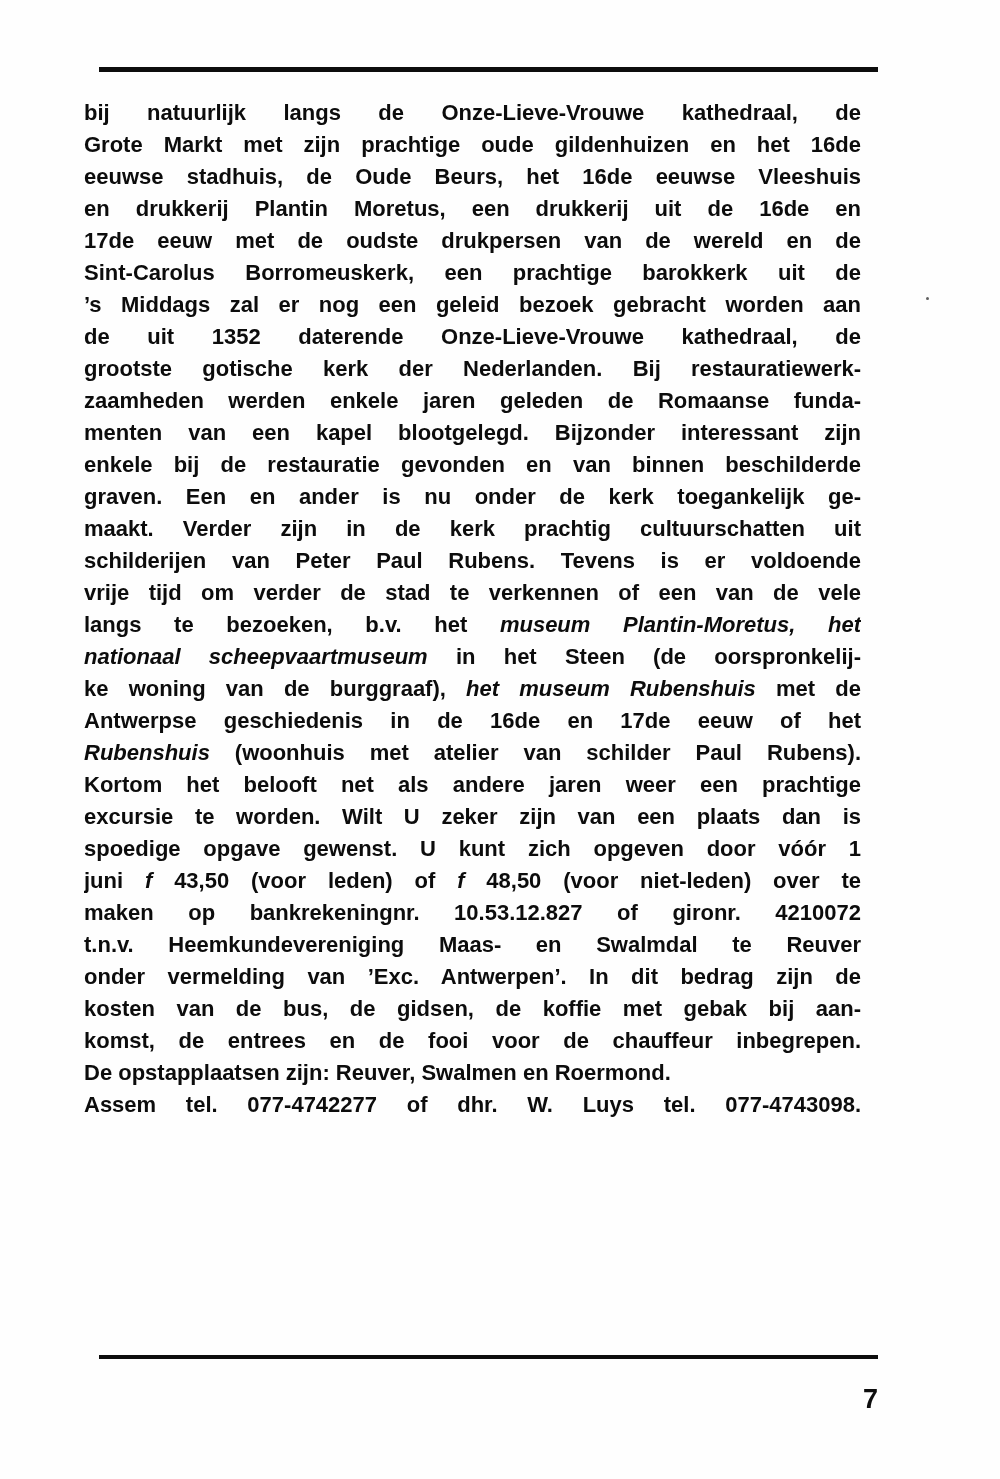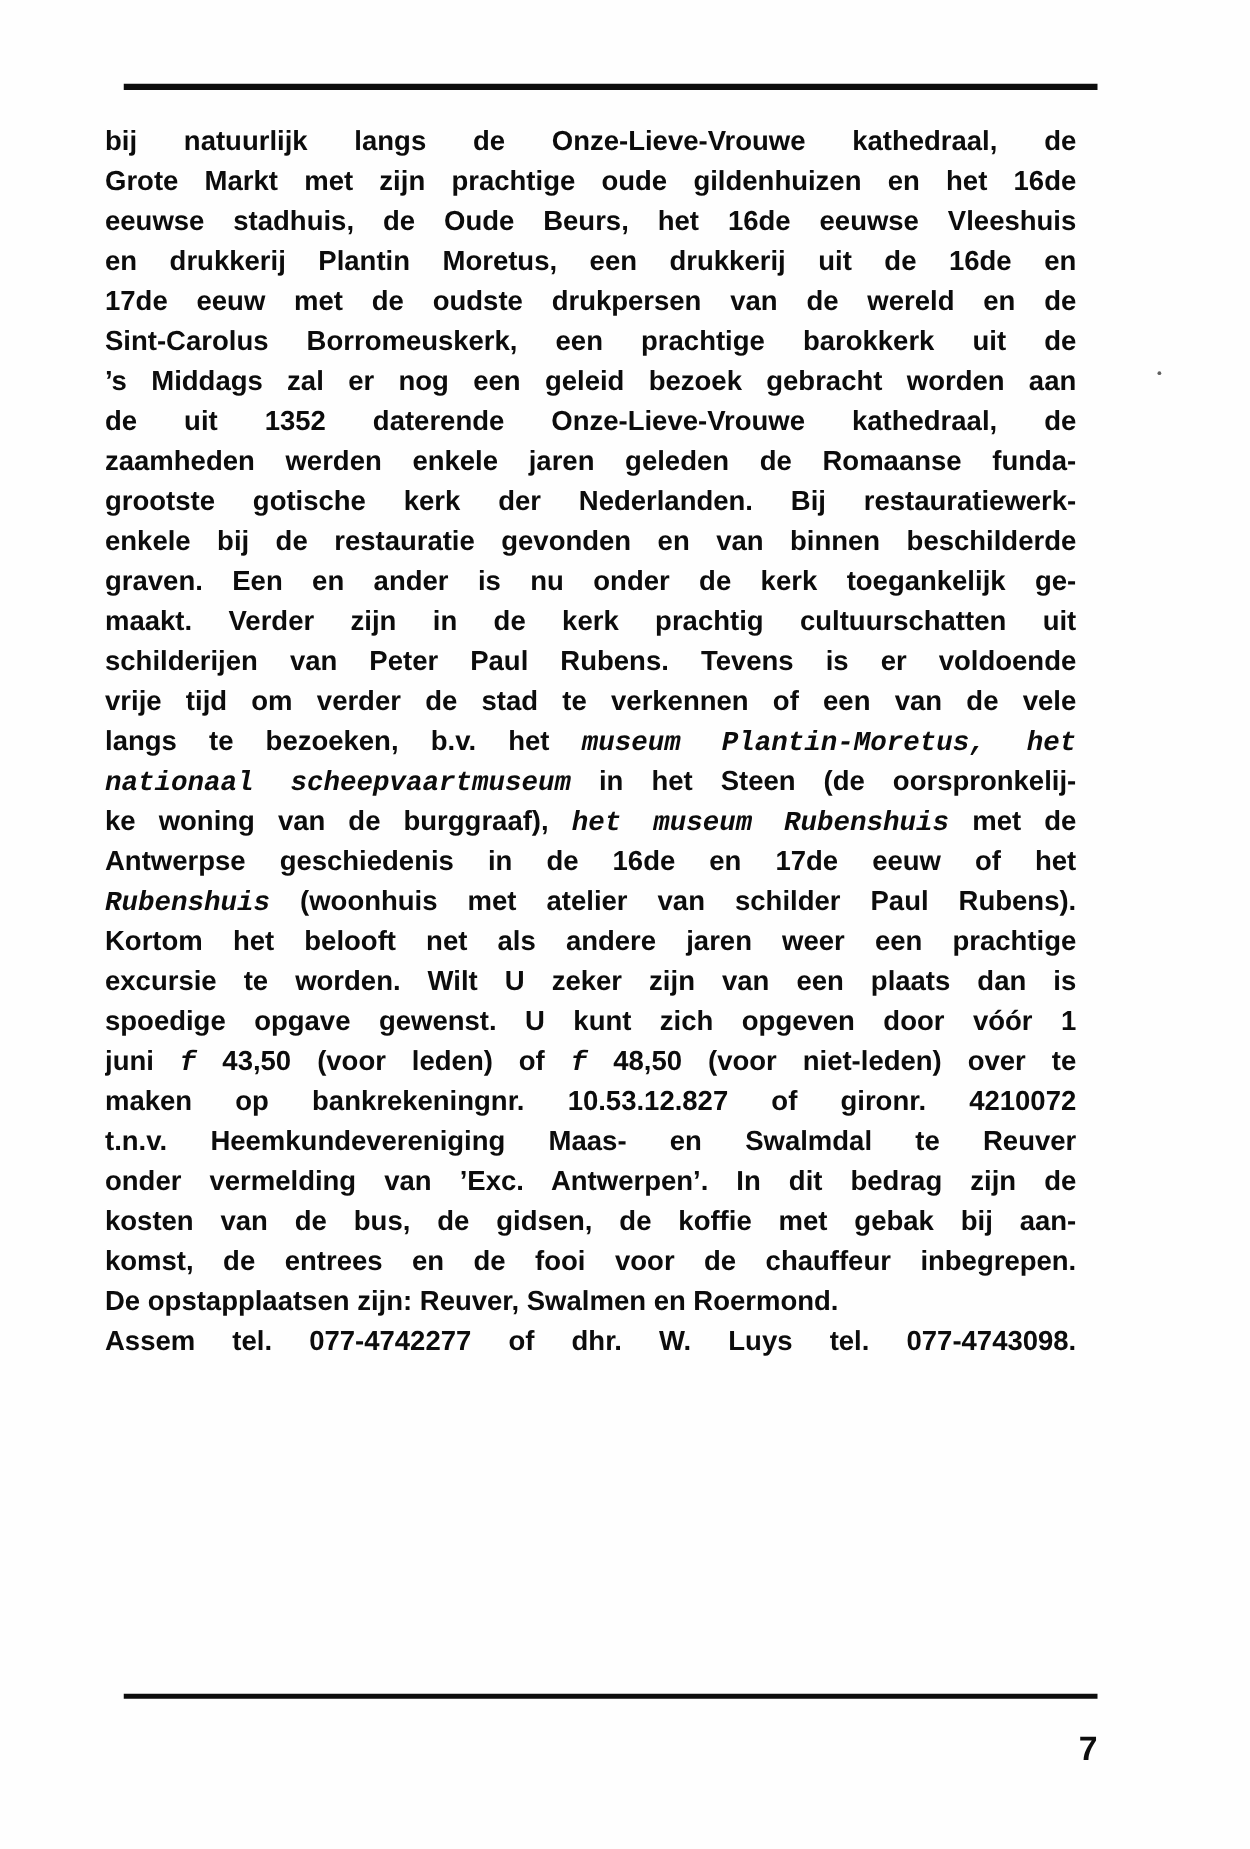--- a/index.html
+++ b/index.html
@@ -26,21 +26,21 @@
     text-align:justify;
     text-align-last:justify;
     -moz-text-align-last:justify;
     overflow:hidden;
     white-space:normal;
   }
   .line.last{
     text-align-last:left;
     -moz-text-align-last:left;
   }
-  .it{font-style:italic;font-family:Liberation Mono, monospace;}
+  .it{font-style:italic;}
   .page-number{
     position:absolute;left:99px;top:1384px;width:779px;
     text-align:right;
     font-size:27px;font-weight:700;color:#0d0d0d;
   }
   .speck{
     position:absolute;left:926px;top:297px;width:3px;height:3px;
     background:#606060;border-radius:50%;
   }
 </style>
@@ -51,22 +51,23 @@
   <div class="rule rule-top"></div>
   <div class="text-block">
       <div class="line"><span>bij natuurlijk langs de Onze-Lieve-Vrouwe kathedraal, de</span></div>
       <div class="line"><span>Grote Markt met zijn prachtige oude gildenhuizen en het 16de</span></div>
       <div class="line"><span>eeuwse stadhuis, de Oude Beurs, het 16de eeuwse Vleeshuis</span></div>
       <div class="line"><span>en drukkerij Plantin Moretus, een drukkerij uit de 16de en</span></div>
       <div class="line"><span>17de eeuw met de oudste drukpersen van de wereld en de</span></div>
       <div class="line"><span>Sint-Carolus Borromeuskerk, een prachtige barokkerk uit de</span></div>
       <div class="line"><span>’s Middags zal er nog een geleid bezoek gebracht worden aan</span></div>
       <div class="line"><span>de uit 1352 daterende Onze-Lieve-Vrouwe kathedraal, de</span></div>
+      <div class="line"><span>grootste gotische kerk der Nederlanden. Bij restauratiewerk-</span></div>
       <div class="line"><span>zaamheden werden enkele jaren geleden de Romaanse funda-</span></div>
-      <div class="line"><span>grootste gotische kerk der Nederlanden. Bij restauratiewerk-</span></div>
+      <div class="line"><span>menten van een kapel blootgelegd. Bijzonder interessant zijn</span></div>
       <div class="line"><span>enkele bij de restauratie gevonden en van binnen beschilderde</span></div>
       <div class="line"><span>graven. Een en ander is nu onder de kerk toegankelijk ge-</span></div>
       <div class="line"><span>maakt. Verder zijn in de kerk prachtig cultuurschatten uit</span></div>
       <div class="line"><span>schilderijen van Peter Paul Rubens. Tevens is er voldoende</span></div>
       <div class="line"><span>vrije tijd om verder de stad te verkennen of een van de vele</span></div>
       <div class="line"><span>langs te bezoeken, b.v. het </span><span class="it">museum Plantin-Moretus, het</span></div>
       <div class="line"><span class="it">nationaal scheepvaartmuseum</span><span> in het Steen (de oorspronkelij-</span></div>
       <div class="line"><span>ke woning van de burggraaf), </span><span class="it">het museum Rubenshuis</span><span> met de</span></div>
       <div class="line"><span>Antwerpse geschiedenis in de 16de en 17de eeuw of het</span></div>
       <div class="line"><span class="it">Rubenshuis</span><span> (woonhuis met atelier van schilder Paul Rubens).</span></div>

